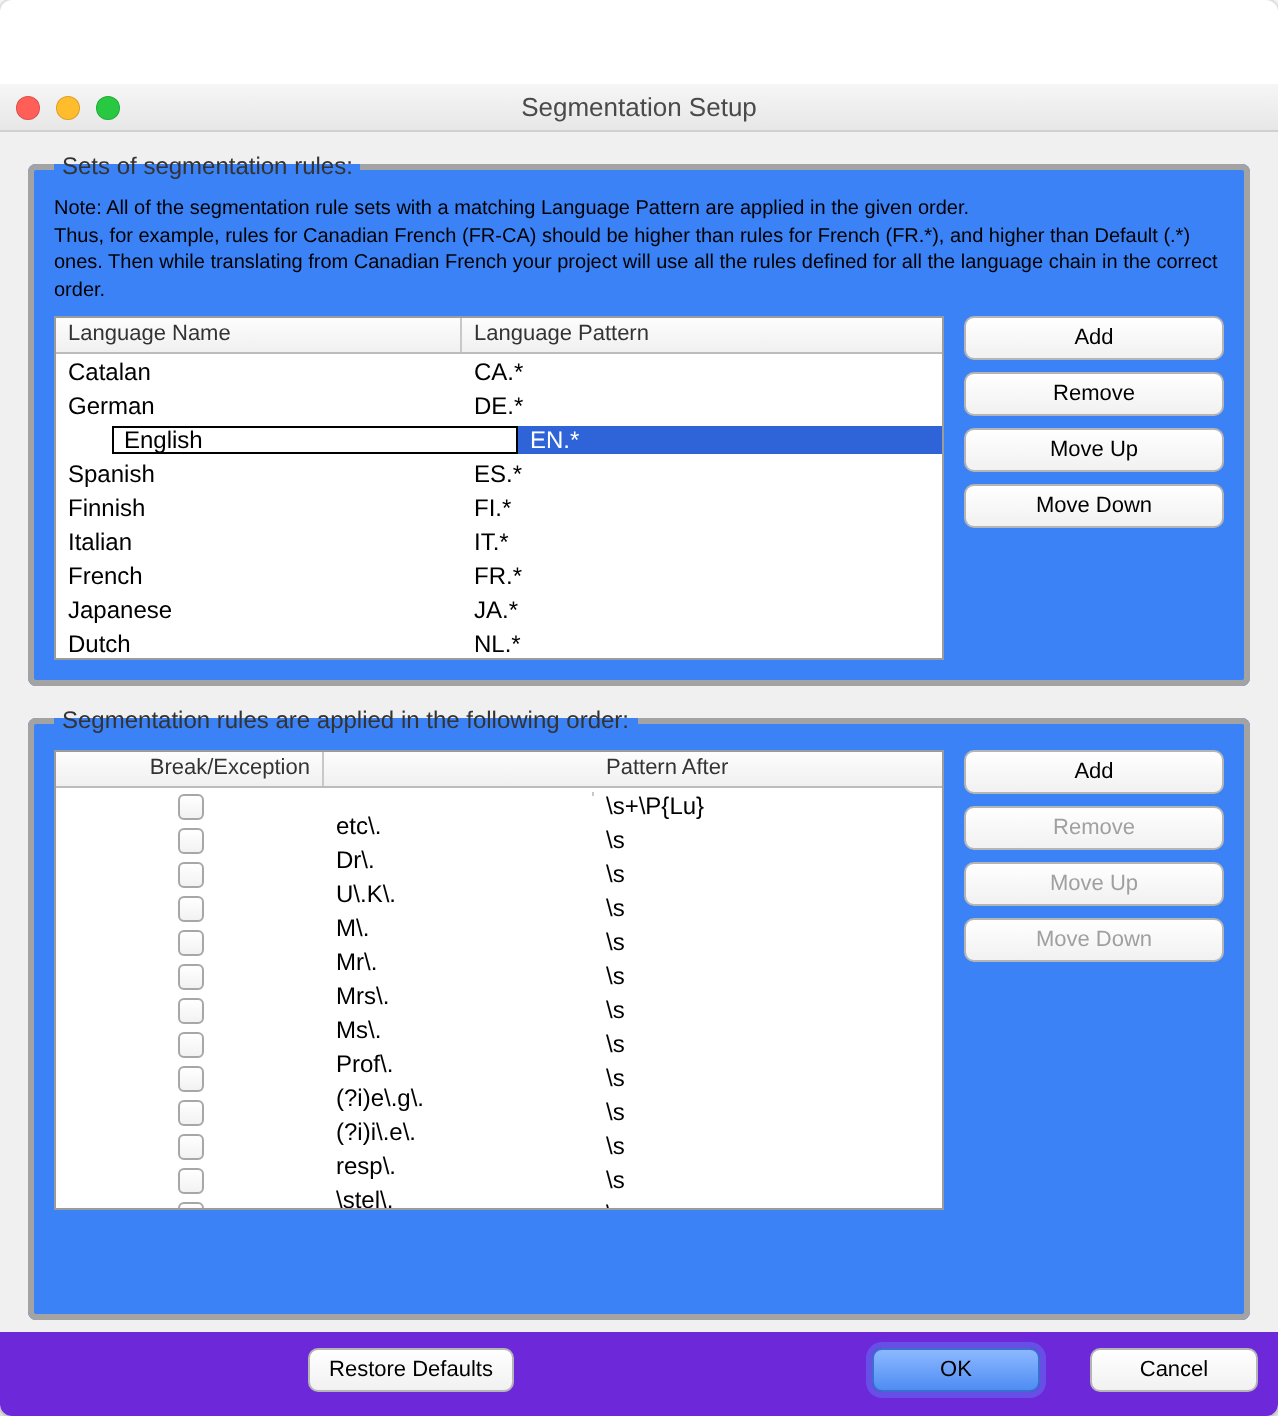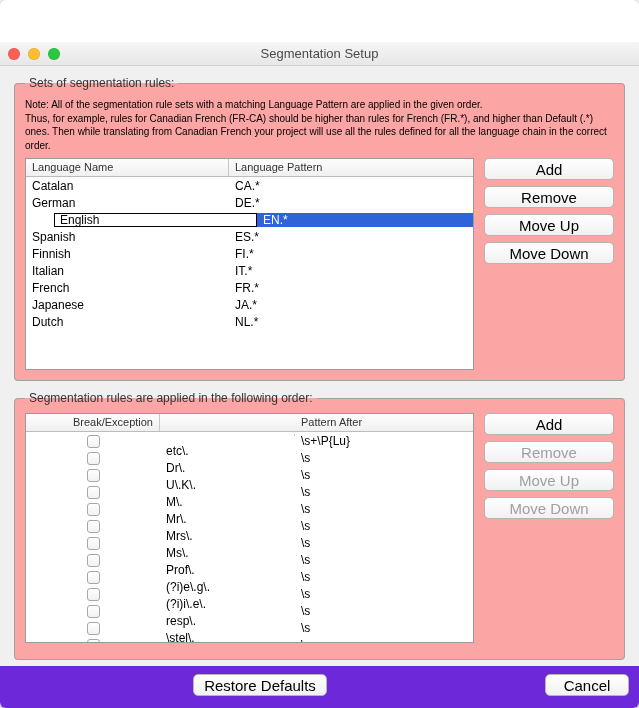--- a/index.html
+++ b/index.html
@@ -47,25 +47,25 @@
   .content {
     flex: 1;
     padding: 10px 14px 6px 14px;
     background: #f0f0f0;
     display: flex;
     flex-direction: column;
     gap: 10px;
     overflow: hidden;
   }
   fieldset.group {
-    border: 1px solid #a3a3a3;
+    border: 3px solid #a3a3a3;
     border-radius: 4px;
     margin: 0;
     padding: 8px 10px 10px 10px;
-    background: #fca5a5;
+    background: #3b82f6;
     display: flex;
     flex-direction: column;
     gap: 6px;
   }
   fieldset.group > legend {
     padding: 0 4px;
     font-size: 12px;
     color: #333;
   }
   .note {
@@ -75,21 +75,21 @@
   }
   .panel-body {
     display: flex;
     gap: 10px;
     align-items: flex-start;
   }
   .table-wrap {
     flex: 1;
     background: #fff;
     border: 1px solid #9b9b9b;
-    height: 212px;
+    height: 172px;
     overflow: hidden;
     position: relative;
   }
   .table-wrap2 { height: 230px; }
   .thead {
     display: flex;
     height: 18px;
     background: linear-gradient(#fdfdfd, #f0f0f0);
     border-bottom: 1px solid #bcbcbc;
     font-size: 11px;
@@ -156,21 +156,21 @@
     width: 130px;
     display: flex;
     flex-direction: column;
     gap: 6px;
   }
   button.mac {
     height: 22px;
     border: 1px solid #b5b5b5;
     border-radius: 5px;
     background: linear-gradient(#ffffff, #f1f1f1);
-    font-size: 15px;
+    font-size: 11px;
     font-family: inherit;
     color: #000;
     padding: 0 10px;
     box-shadow: 0 1px 0 rgba(255,255,255,0.6) inset;
   }
   button.mac:disabled {
     color: #a0a0a0;
   }
   button.mac.default {
     background: linear-gradient(#8db8ff, #4e8df3);
@@ -346,15 +346,16 @@
         </div>
       </div>
     </fieldset>
 
   </div>
 
   <div class="footer">
     <div class="spacer">
       <button class="mac restore">Restore Defaults</button>
     </div>
+    <button class="mac default">OK</button>
     <button class="mac">Cancel</button>
   </div>
 </div>
 
 </body></html>

